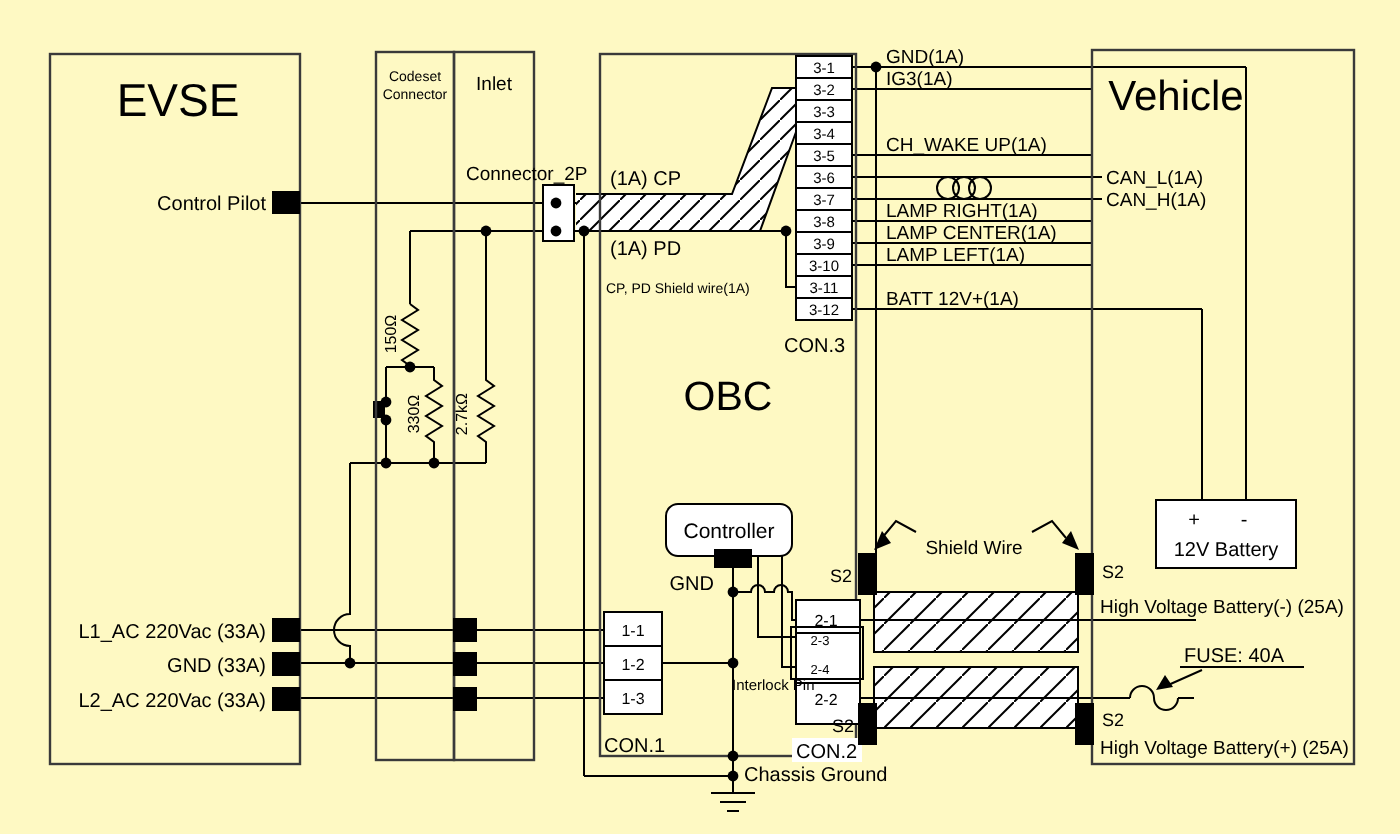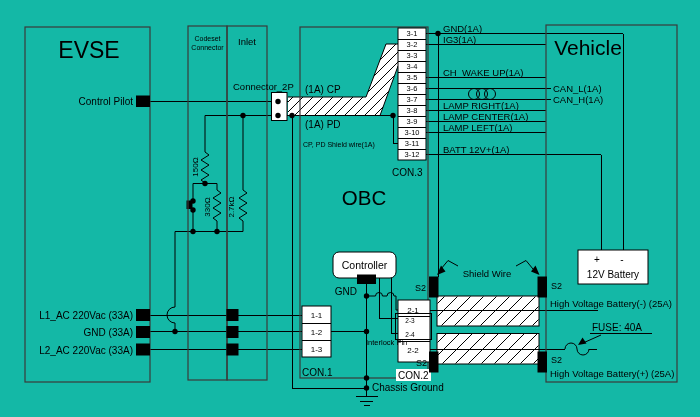--- a/index.html
+++ b/index.html
@@ -1,16 +1,16 @@
 <!DOCTYPE html>
 <html><head>
 <meta charset="utf-8">
 <style>
   html,body{margin:0;padding:0;background:#fff;}
-  .stage{width:700px;height:417px;position:relative;background:#14b8a6;}
+  .stage{width:700px;height:417px;position:relative;background:#fef9c3;}
   svg text{font-family:"Liberation Sans","DejaVu Sans",sans-serif;fill:#000;}
   .w{stroke:#000;stroke-width:1;fill:none;}
   .wc{stroke:#000;stroke-width:1;fill:none;shape-rendering:crispEdges;}
   .box{stroke:#3a3a3a;stroke-width:1.2;fill:none;}
   .cell{stroke:#000;stroke-width:1;fill:#fff;}
   .blk{fill:#000;stroke:none;}
   .dot{fill:#000;stroke:none;}
   .hatchband{fill:#fff;stroke:#000;stroke-width:1;}
   .t65{font-size:6.5px;} .t7{font-size:7px;} .t75{font-size:7.5px;}
   .t8{font-size:8px;} .t9{font-size:9px;} .t95{font-size:9.5px;}

